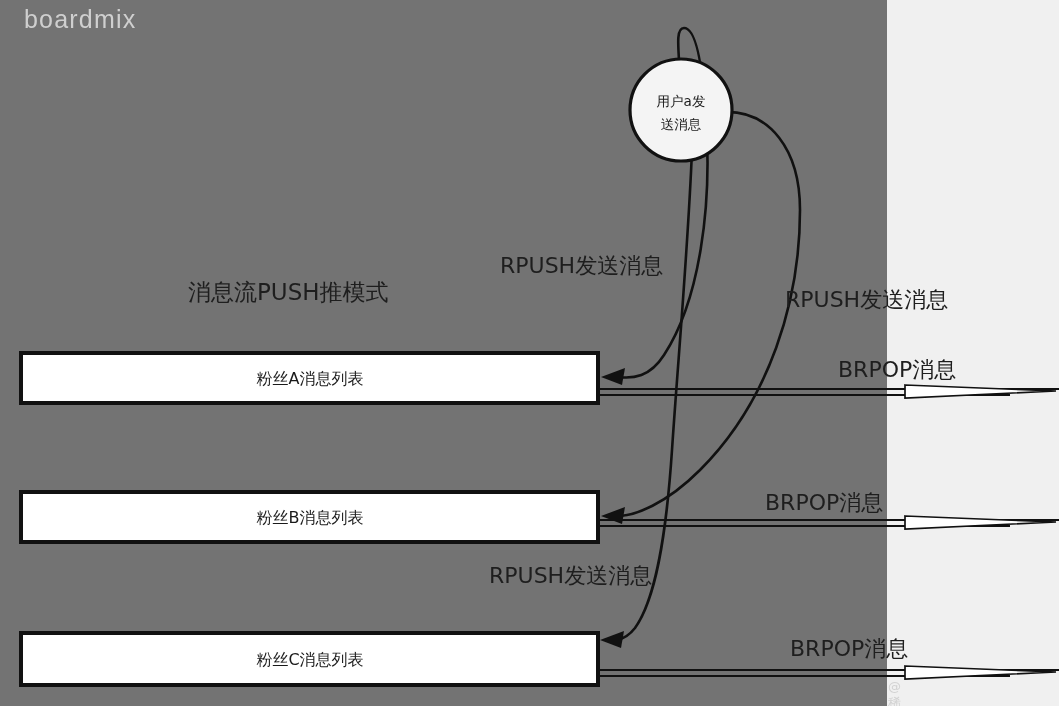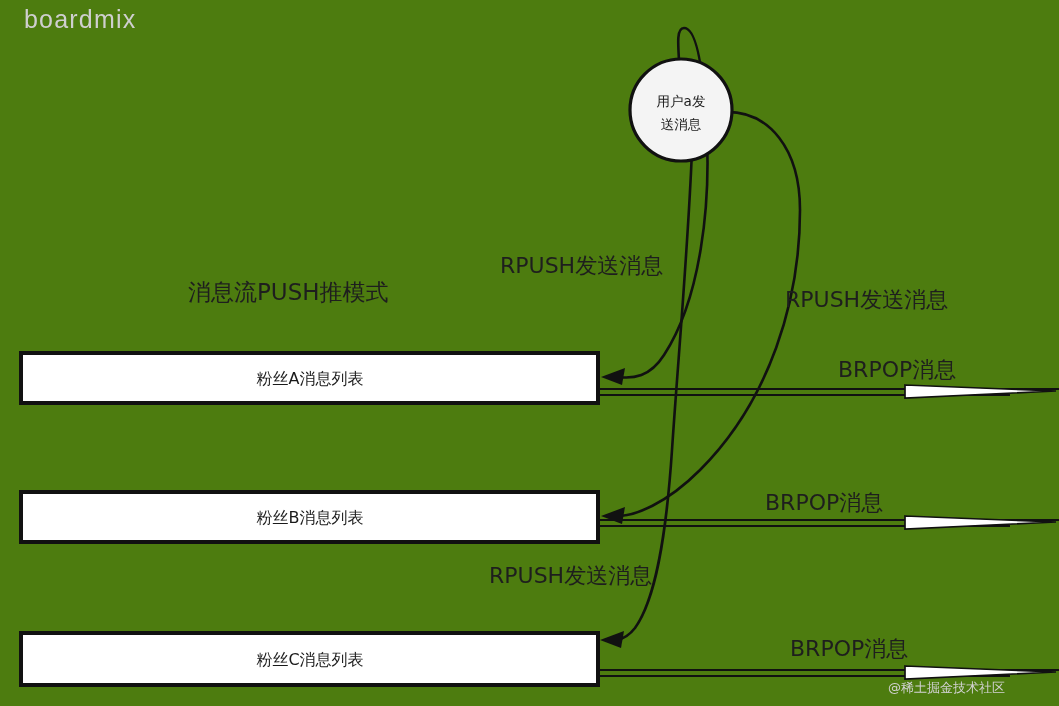--- a/index.html
+++ b/index.html
@@ -11,23 +11,23 @@
     width: 1059px;
     height: 706px;
     position: relative;
     overflow: hidden;
     font-family: "Liberation Sans", "DejaVu Sans", sans-serif;
   }
   #canvas {
     position: absolute;
     left: 0;
     top: 0;
-    width: 1059px;
+    width: 887px;
     height: 706px;
-    background: #4d7c0f;
+    background: #737373;
   }
   .wm-top {
     position: absolute;
     left: 24px;
     top: 5px;
     font-size: 25px;
     letter-spacing: 1.2px;
     color: #cfcfcf;
     font-family: "Liberation Sans", "DejaVu Sans", sans-serif;
     user-select: none;

